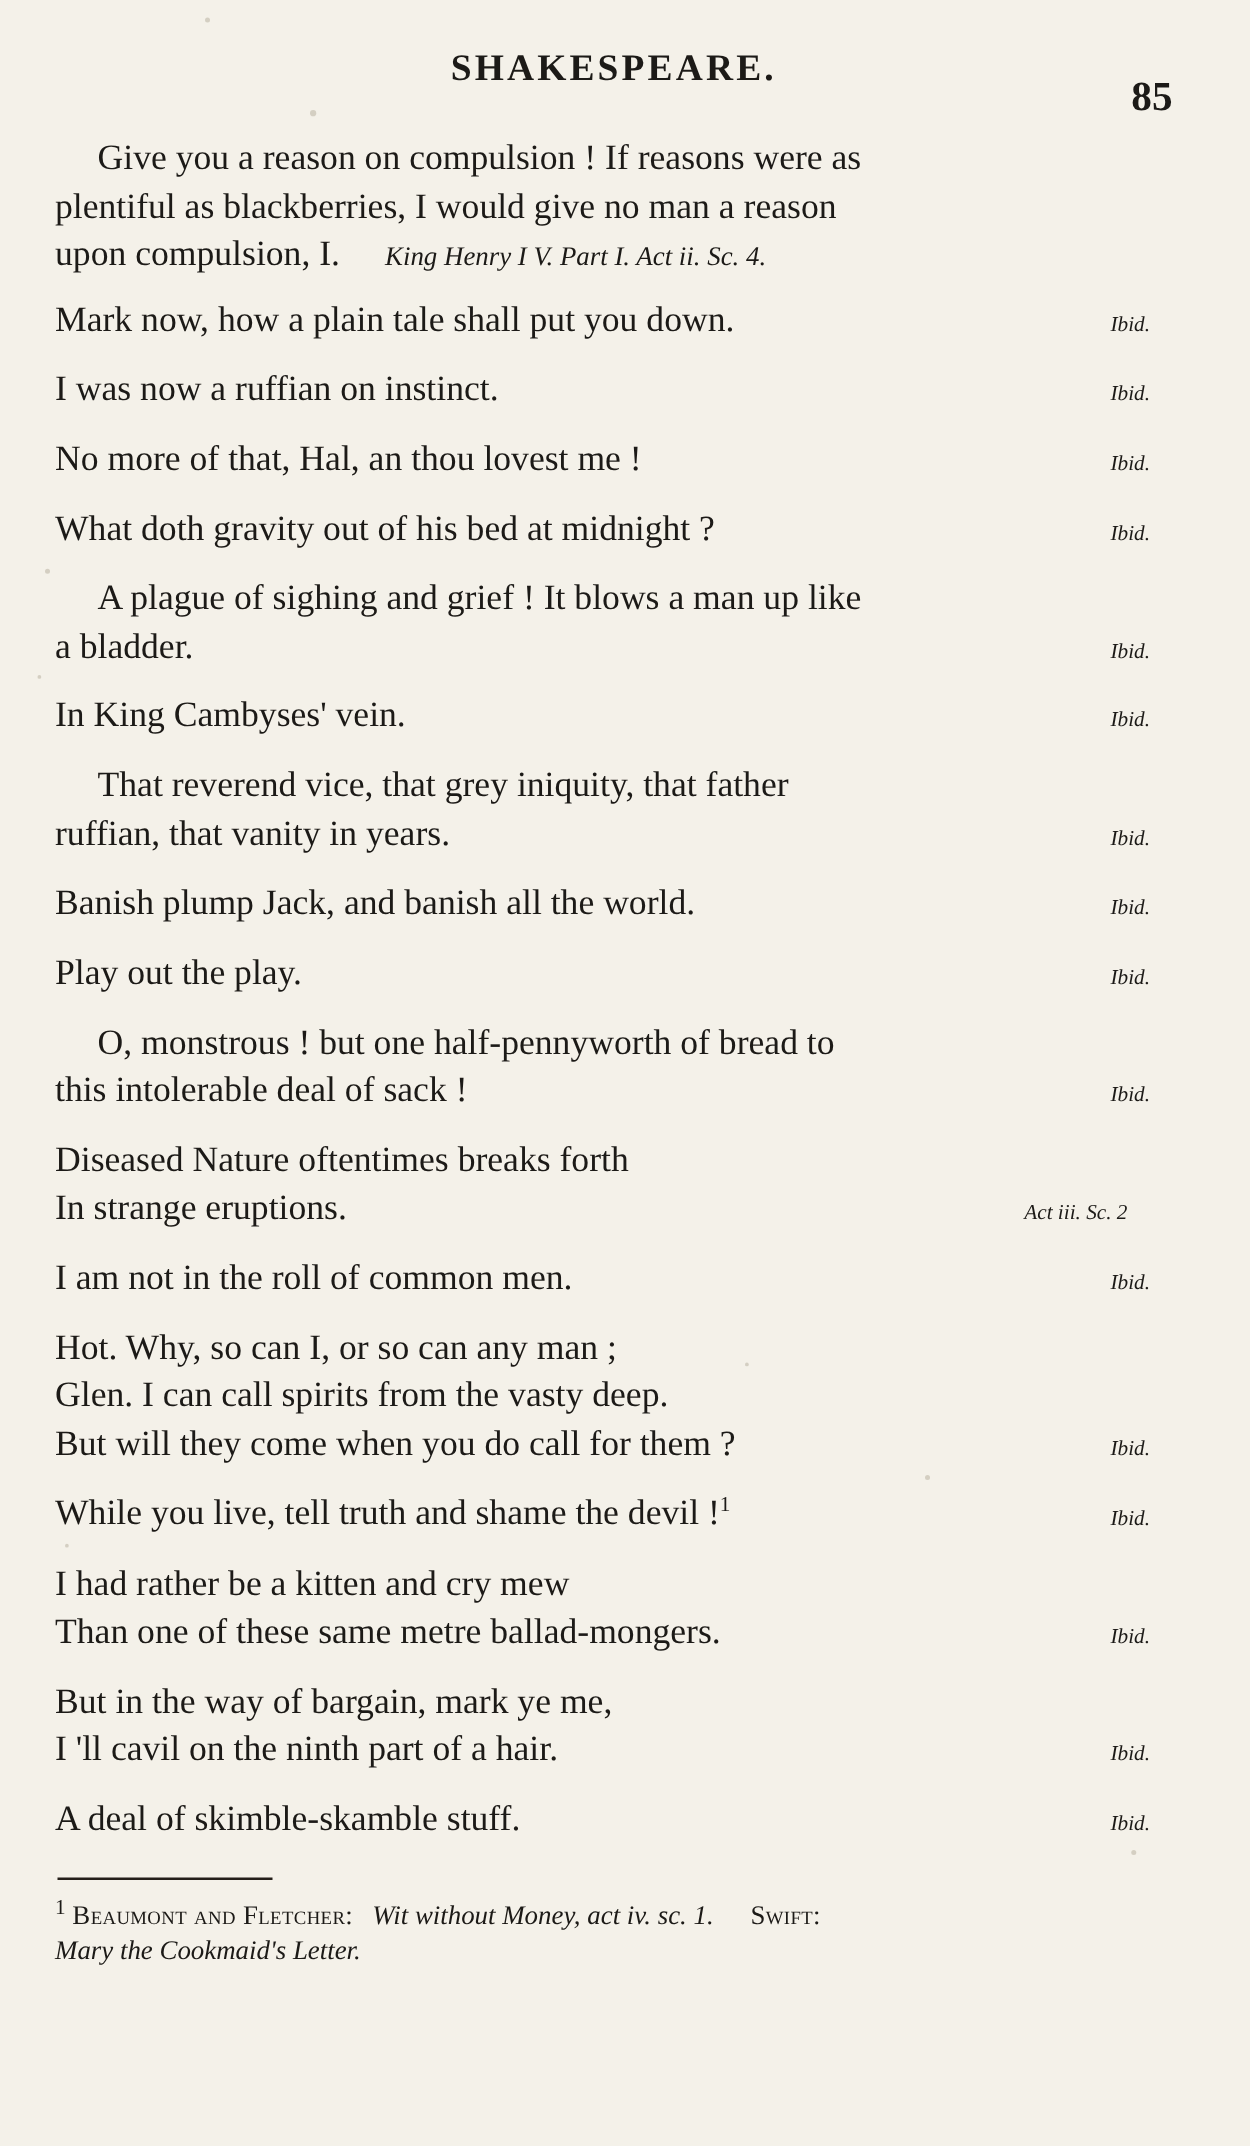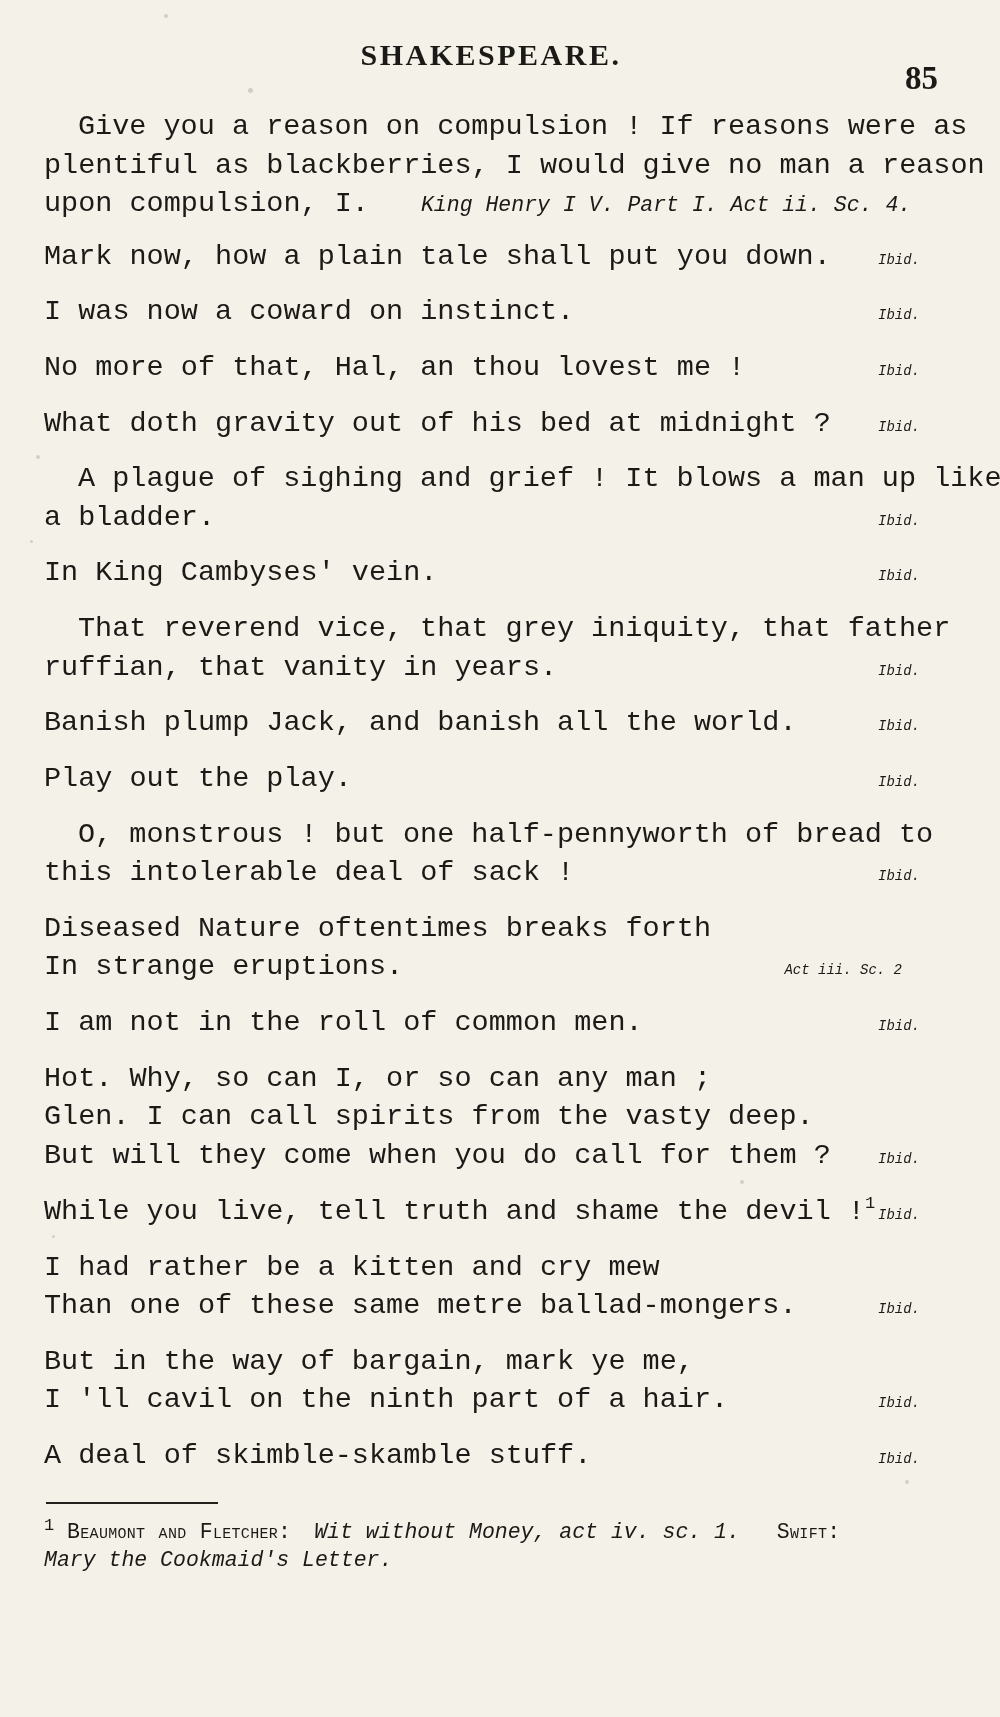--- a/index.html
+++ b/index.html
@@ -50,43 +50,42 @@
     position: absolute;
     right: 0;
     top: 22px;
     font-size: 33px;
     font-weight: bold;
   }
 
   .body {
     font-size: 28.5px;
     line-height: 1.355;
-    font-family: Liberation Mono, monospace;
   }
 
   .quote {
     position: relative;
     margin-bottom: 17px;
   }
   .qline {
     display: block;
     white-space: nowrap;
   }
   .qline.indent {
     text-indent: 34px;
   }
   .cite {
     font-style: italic;
-    font-size: 14px;
+    font-size: 17px;
     white-space: nowrap;
   }
   .cite-inline {
     font-style: italic;
     font-size: 21.5px;
-    margin-left: 52px;
+    margin-left: 36px;
   }
   .line-row {
     display: flex;
     align-items: baseline;
     justify-content: space-between;
   }
   .line-row .txt { white-space: nowrap; }
   sup { font-size: 17px; vertical-align: super; }
 
   .footnote-rule {
@@ -136,21 +135,21 @@
         <span>upon compulsion, I.</span><span class="cite-inline">King Henry I V.     Part I.    Act ii. Sc. 4.</span>
       </span>
     </div>
 
     <div class="quote line-row">
       <span class="txt">Mark now, how a plain tale shall put you down.</span>
       <span class="cite space-right">Ibid.</span>
     </div>
 
     <div class="quote line-row">
-      <span class="txt">I was now a coward on instinct.</span>
+      <span class="txt">I was now a ruffian on instinct.</span>
       <span class="cite space-right">Ibid.</span>
     </div>
 
     <div class="quote line-row">
       <span class="txt">No more of that, Hal, an thou lovest me !</span>
       <span class="cite space-right">Ibid.</span>
     </div>
 
     <div class="quote line-row">
       <span class="txt">What doth gravity out of his bed at midnight ?</span>

